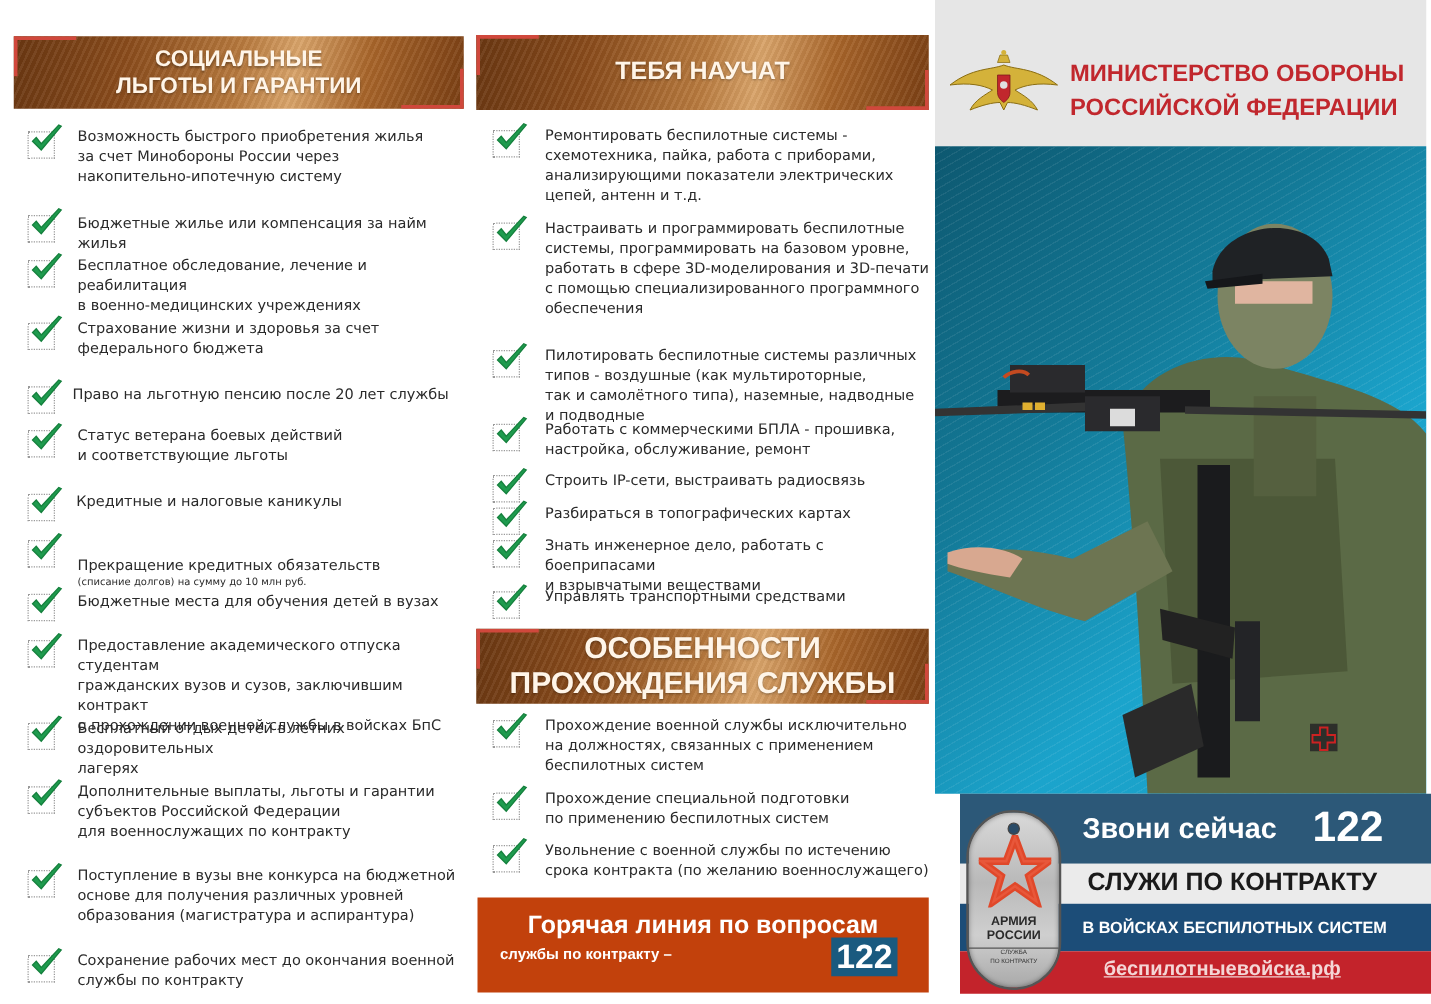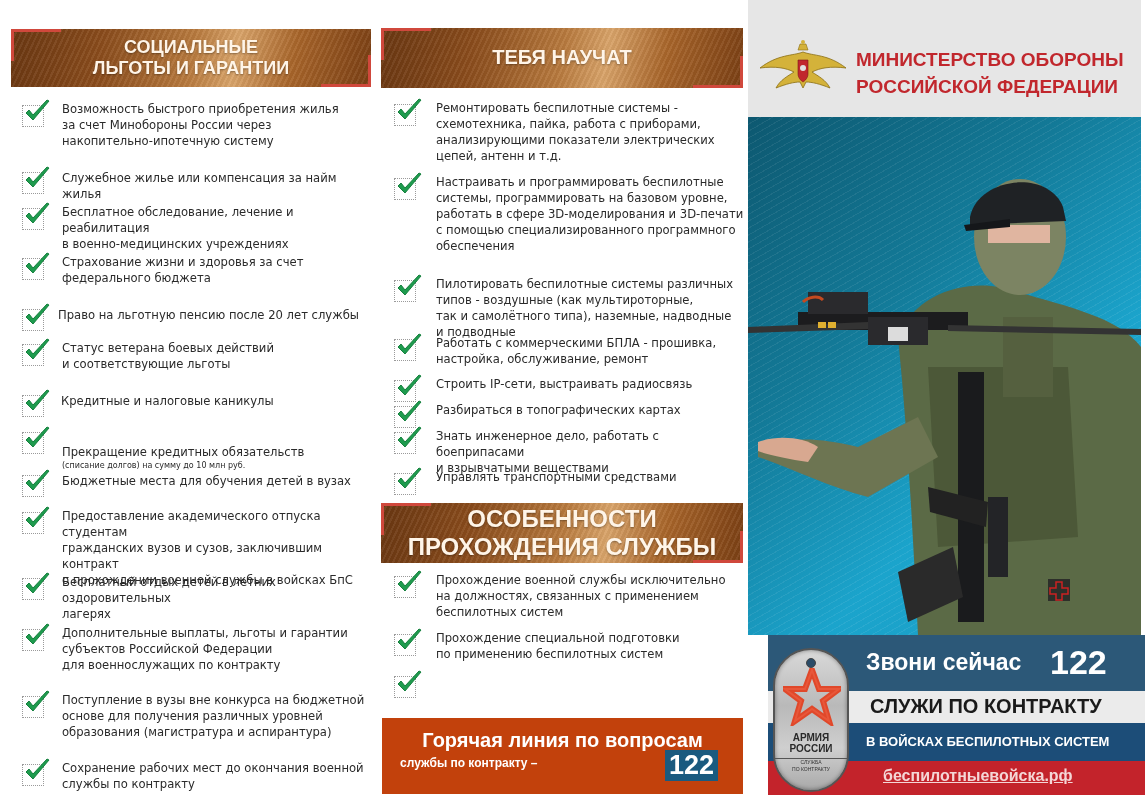--- a/index.html
+++ b/index.html
@@ -153,21 +153,21 @@
     <div class="item-text" style="margin-left:18px;">Возможность быстрого приобретения жилья
 за счет Минобороны России через
 накопительно-ипотечную систему</div>
   </div>
   <div class="item" style="left:22px; top:168px;">
     <div class="check">
         <svg>
           <use href="#chk"></use>
         </svg>
       </div>
-    <div class="item-text" style="margin-left:18px; margin-top:2px;"> Служебное жилье или компенсация за найм жилья</div>
+    <div class="item-text" style="margin-left:18px; margin-top:2px;"> Бюджетные жилье или компенсация за найм жилья</div>
   </div>
   <div class="item" style="left:22px; top:204px;">
     <div class="check">
         <svg>
           <use href="#chk"></use>
         </svg>
       </div>
     <div class="item-text" style="margin-left:18px;">Бесплатное обследование, лечение и реабилитация
 в военно-медицинских учреждениях</div>
   </div>
@@ -383,20 +383,22 @@
       </div>
     <div class="item-text" style="margin-left:20px;">Прохождение специальной подготовки
 по применению беспилотных систем</div>
   </div>
   <div class="item" style="left:16px; top:672px;">
     <div class="check">
         <svg>
           <use href="#chk"></use>
         </svg>
       </div>
+    <div class="item-text" style="margin-left:20px;">Увольнение с военной службы по истечению
+срока контракта (по желанию военнослужащего)</div>
   </div>
 
   <div class="hotline">
     <div class="l1">Горячая линия по вопросам</div>
     <div class="l2">службы по контракту –</div>
     <div class="num">122</div>
   </div>
 </div>
 
 <div class="col col-right">

